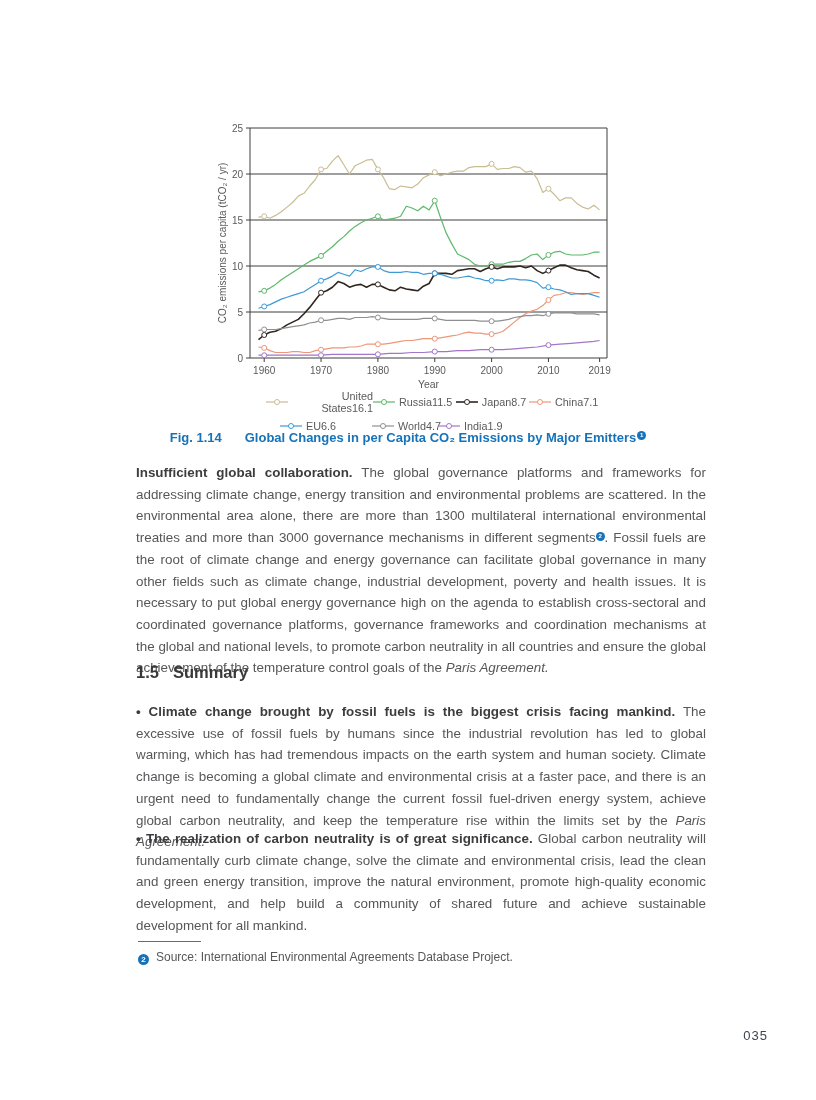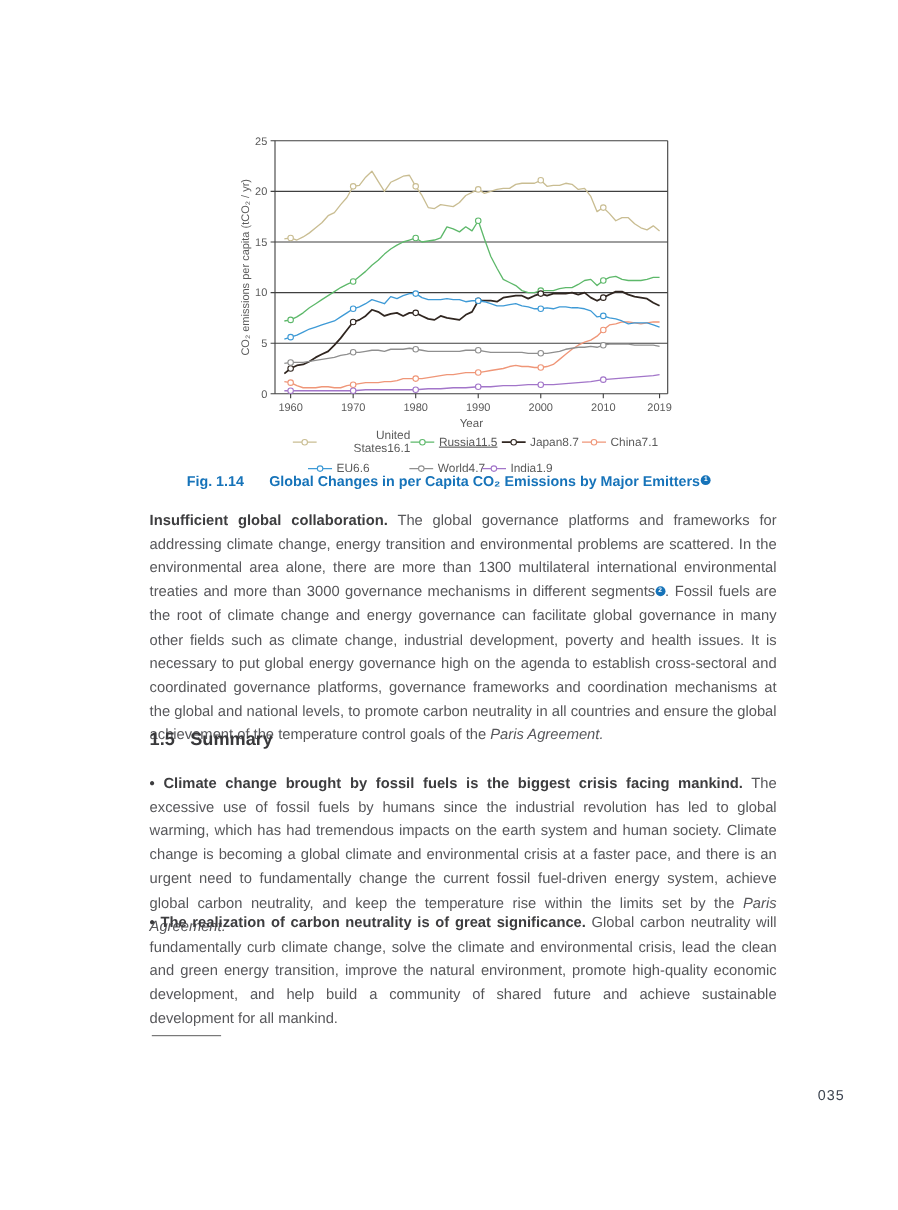--- a/index.html
+++ b/index.html
@@ -40,21 +40,21 @@
   .heading .h-num{margin-right:14px;}
   
   .fn-rule{width:63px;border:0;border-top:1.4px solid #6b6b6b;margin:0 0 8px 0;}
   .fn-line{margin-bottom:7px;font-size:12px;color:#57575a;}
   .fn-badge{
     display:inline-block;width:11px;height:11px;border-radius:50%;
     background:#1673b9;color:#ffffff;font-size:8px;line-height:11px;
     text-align:center;font-weight:bold;margin-right:7px;vertical-align:-1px;
   }
   .pagenum{
-    position:absolute;top:988px;right:48px;font-size:13px;
+    position:absolute;top:1028px;right:48px;font-size:13px;
     color:#3e4551;letter-spacing:1px;
   }
 </style>
 </head>
 <body>
 
 <svg id="chart-svg" width="440" height="282">
     <line x1="40" x2="397" y1="200" y2="200" stroke="#3f3f3f" stroke-width="1"></line>
     <line x1="40" x2="397" y1="154" y2="154" stroke="#3f3f3f" stroke-width="1"></line>
     <line x1="40" x2="397" y1="108" y2="108" stroke="#3f3f3f" stroke-width="1"></line>
@@ -144,21 +144,21 @@
 
 <div id="legend">
     <div class="legend-row" style="margin-left: 0px;">
       <div class="legend-item" style="width: 107px; text-align: right;">
         <svg width="22" height="10">
           <line x1="0" x2="22" y1="5" y2="5" stroke="#c9bd92" stroke-width="1.2"></line>
           <circle cx="11" cy="5" r="2.5" fill="#ffffff" stroke="#c9bd92" stroke-width="1"></circle>
         </svg>
         <span>United States16.1</span>
       </div>
-      <div class="legend-item" style="width: 80px; text-decoration: underline;">
+      <div class="legend-item" style="width: 80px;">
         <svg width="22" height="10">
           <line x1="0" x2="22" y1="5" y2="5" stroke="#5db86a" stroke-width="1.2"></line>
           <circle cx="11" cy="5" r="2.5" fill="#ffffff" stroke="#5db86a" stroke-width="1"></circle>
         </svg>
         <span>Russia11.5</span>
       </div>
       <div class="legend-item" style="width: 76px; justify-content: center;">
         <svg width="22" height="10">
           <line x1="0" x2="22" y1="5" y2="5" stroke="#302620" stroke-width="1.6"></line>
           <circle cx="11" cy="5" r="2.5" fill="#ffffff" stroke="#302620" stroke-width="1"></circle>
@@ -213,15 +213,18 @@
 <p class="body abs" style="left:136px;top:701px;">
   <span class="lead">•</span><span class="lead"> </span><span class="lead">Climate change brought by fossil fuels is the biggest crisis facing mankind.</span><span> The excessive use of fossil fuels by humans since the industrial revolution has led to global warming, which has had tremendous impacts on the earth system and human society. Climate change is becoming a global climate and environmental crisis at a faster pace, and there is an urgent need to fundamentally change the current fossil fuel-driven energy system, achieve global carbon neutrality, and keep the temperature rise within the limits set by the </span><i>Paris Agreement.</i>
 </p>
 
 <p class="body abs" style="left:136px;top:828px;">
   <span class="lead">•</span><span class="lead"> </span><span class="lead">The realization of carbon neutrality is of great significance.</span><span> Global carbon neutrality will fundamentally curb climate change, solve the climate and environmental crisis, lead the clean and green energy transition, improve the natural environment, promote high-quality economic development, and help build a community of shared future and achieve sustainable development for all mankind.</span>
 </p>
 
 <div class="abs" style="left:138px;top:941px;">
   <hr class="fn-rule">
+  <div class="fn-line">
+    <span class="fn-badge">2</span><span>Source: International Environmental Agreements Database Project.</span>
+  </div>
 </div>
 
 <div class="pagenum">035</div>
 
 </body></html>

